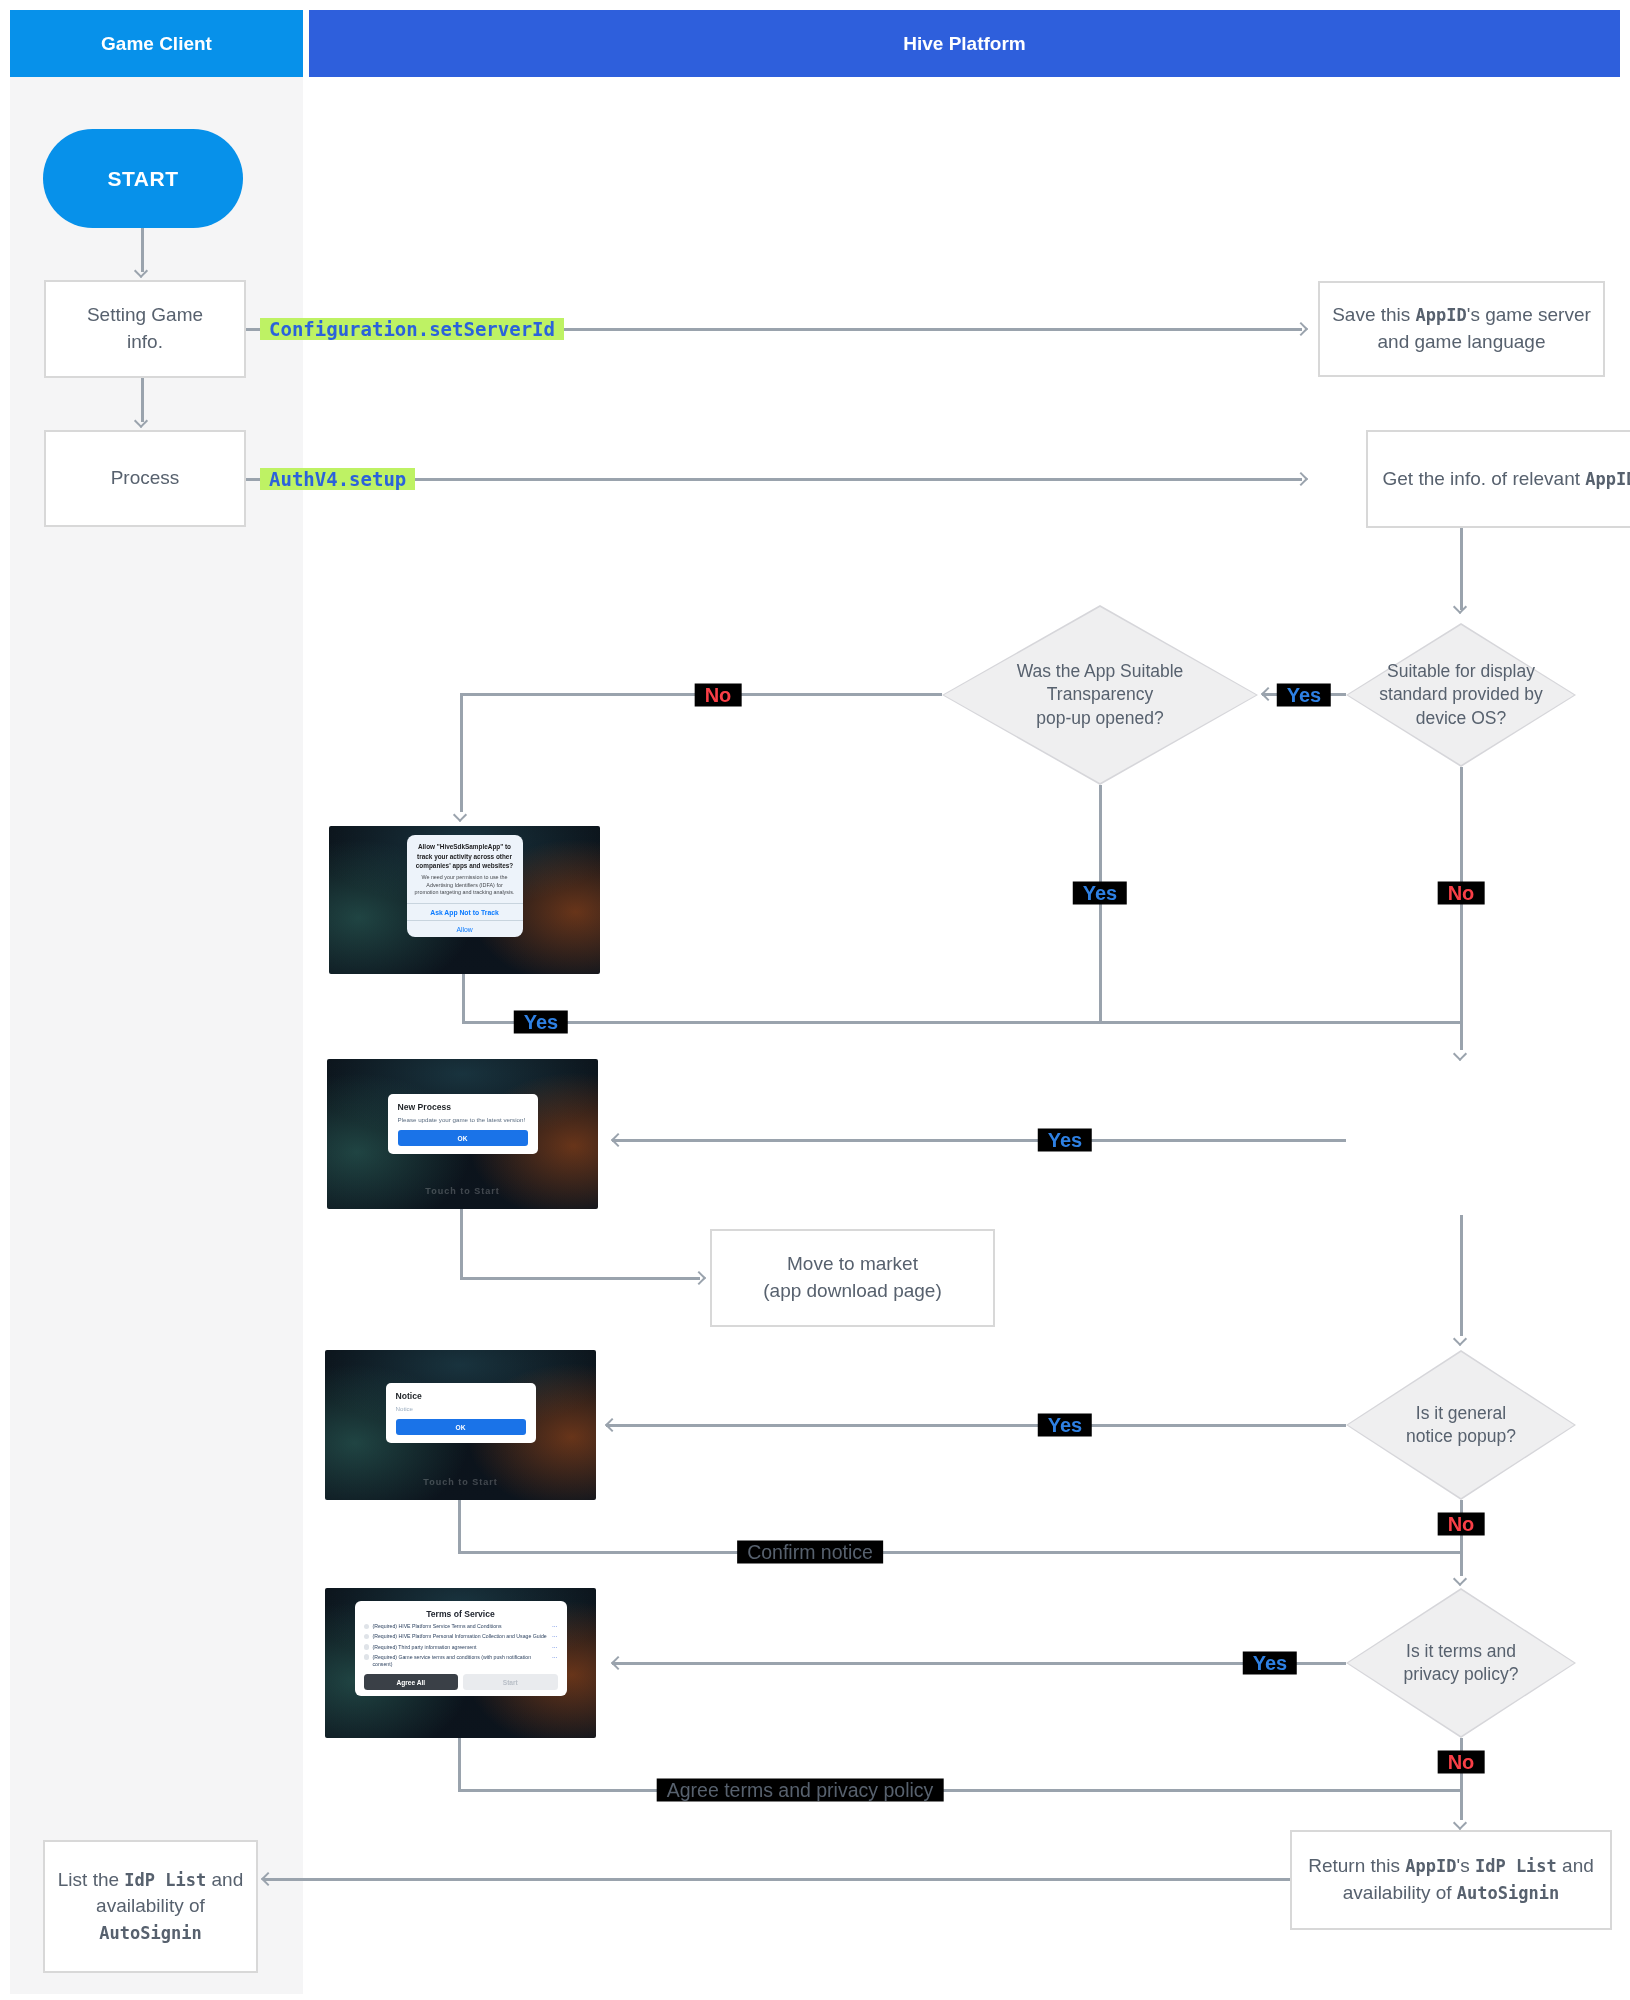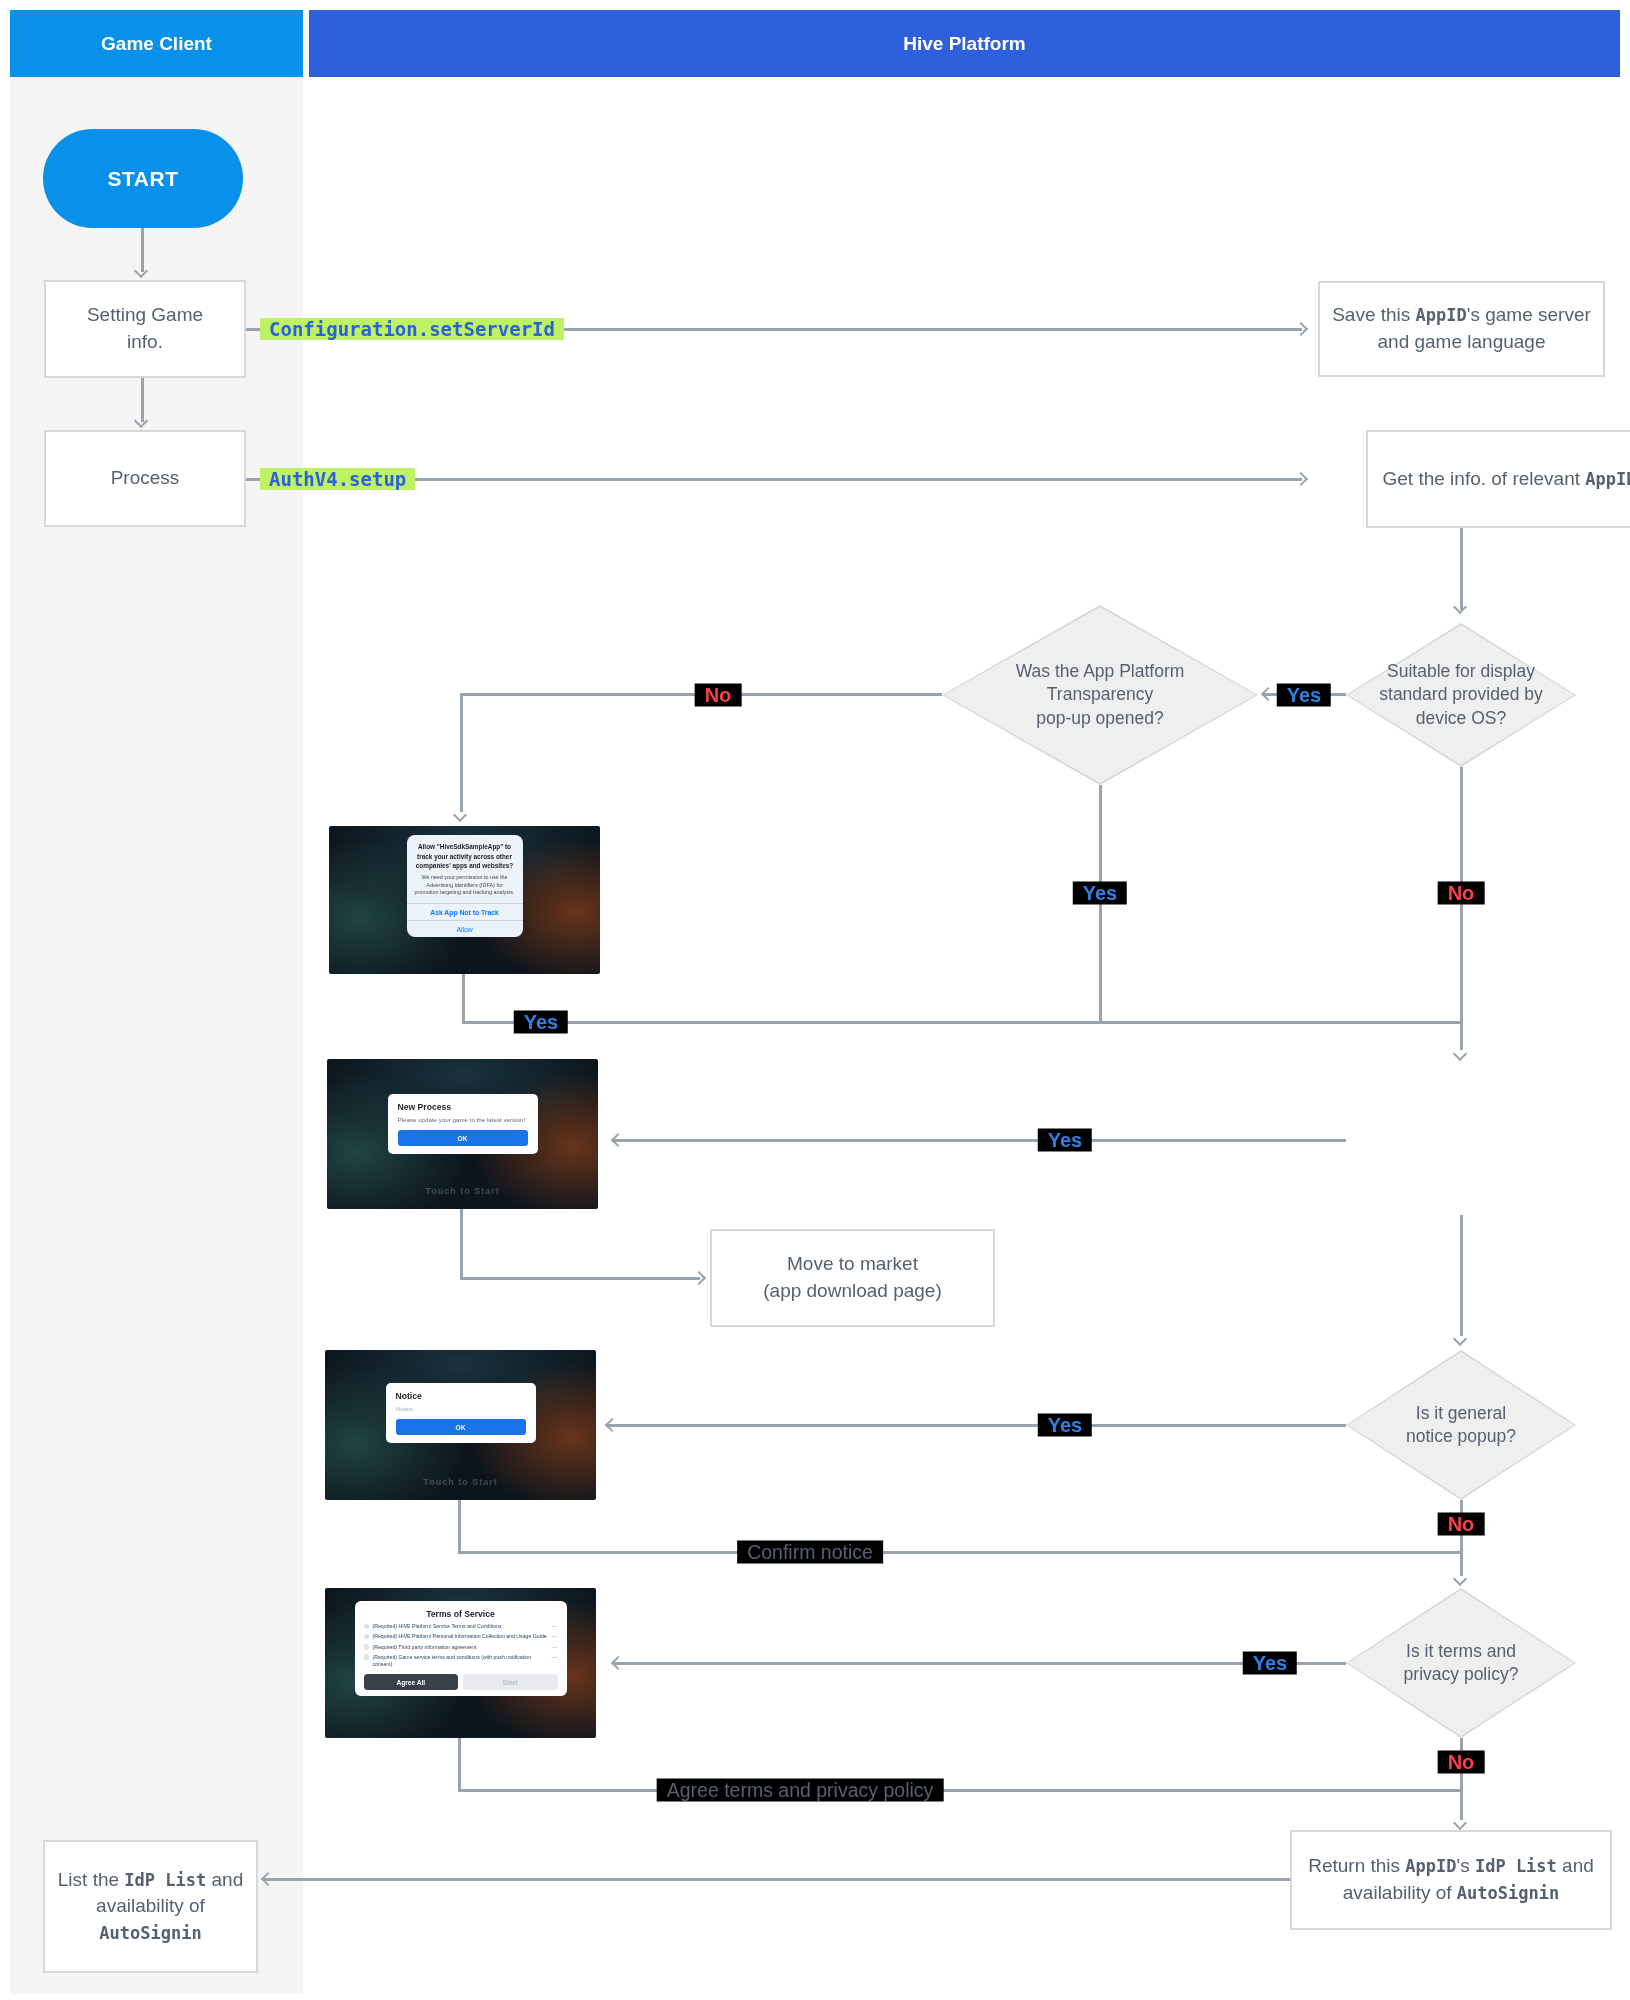--- a/index.html
+++ b/index.html
@@ -108,21 +108,21 @@
         <span>Suitable for display</span>
         <span>standard provided by</span>
         <span>device OS?</span>
       </div>
   </div>
 
   <div class="diamond" style="left:942px;top:605px;width:316px;height:180px">
     <div class="dshape"></div>
       <div class="dfillx"></div>
     <div class="dtext">
-        <span>Was the App Platform</span>
+        <span>Was the App Suitable</span>
         <span>Transparency</span>
         <span>pop-up opened?</span>
       </div>
   </div>
 
   <div class="hline" style="left:1262px;top:693px;width:84px"></div>
   <div class="ah l" style="left:1263px;top:689px"></div>
   <div class="lab yes" style="left:1304px;top:695px">Yes</div>
 
   <div class="hline" style="left:461px;top:693px;width:481px"></div>

